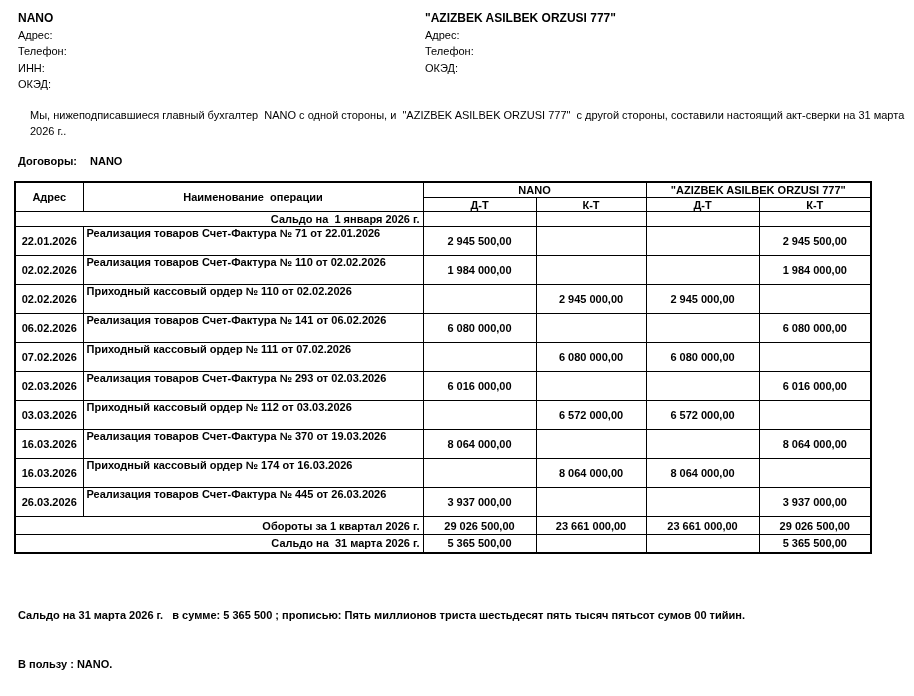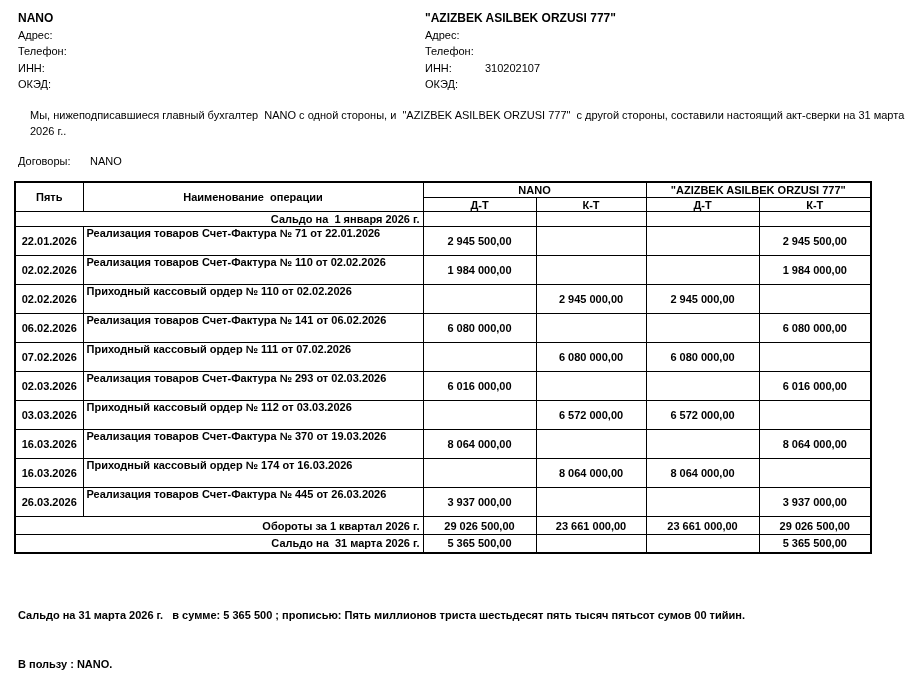--- a/index.html
+++ b/index.html
@@ -24,21 +24,21 @@
 
   
   .intro {
     margin: 14px 14px 0 30px;
     width: 880px;
     line-height: 16px;
     white-space: pre-wrap;
   }
 
   
-  .contracts { margin: 16px 0 0 18px; }
+  .contracts { margin: 16px 0 0 18px; font-weight: bold; }
   .contracts-label { display: inline-block; width: 72px; }
 
   
   table.act {
     border-collapse: collapse;
     table-layout: fixed;
     margin: 14px 0 0 14px;
     border: 2px solid #000;
     width: 856px;
   }
@@ -73,21 +73,20 @@
       <div class="party-name">NANO</div>
       <div><span class="plabel">Адрес:</span><span></span></div>
       <div><span class="plabel">Телефон:</span><span></span></div>
       <div><span class="plabel">ИНН:</span><span></span></div>
       <div><span class="plabel">ОКЭД:</span><span></span></div>
     </div>
     <div class="party party-right">
       <div class="party-name">"AZIZBEK ASILBEK ORZUSI 777"</div>
       <div><span class="plabel">Адрес:</span><span></span></div>
       <div><span class="plabel">Телефон:</span><span></span></div>
-      <div><span class="plabel">ИНН:</span><span>310202107</span></div>
       <div><span class="plabel">ОКЭД:</span><span></span></div>
     </div>
   </div>
 
   <p class="intro">Мы, нижеподписавшиеся главный бухгалтер  NANO с одной стороны, и  "AZIZBEK ASILBEK ORZUSI 777"  с другой стороны, составили настоящий акт-сверки на 31 марта 2026 г..</p>
 
   <div class="contracts">
     <span class="contracts-label">Договоры:</span><span>NANO</span>
   </div>
 
@@ -95,21 +94,21 @@
     <colgroup>
       <col style="width:68px">
         <col style="width:340px">
         <col style="width:113px">
         <col style="width:110px">
         <col style="width:113px">
         <col style="width:112px">
     </colgroup>
     <thead>
       <tr class="hrow-top">
-        <th rowspan="2">Пять</th>
+        <th rowspan="2">Адрес</th>
         <th rowspan="2">Наименование  операции</th>
         <th colspan="2">NANO</th>
         <th colspan="2">"AZIZBEK ASILBEK ORZUSI 777"</th>
       </tr>
       <tr class="hrow-sub">
         <th>Д-Т</th>
         <th>К-Т</th>
         <th>Д-Т</th>
         <th>К-Т</th>
       </tr>

